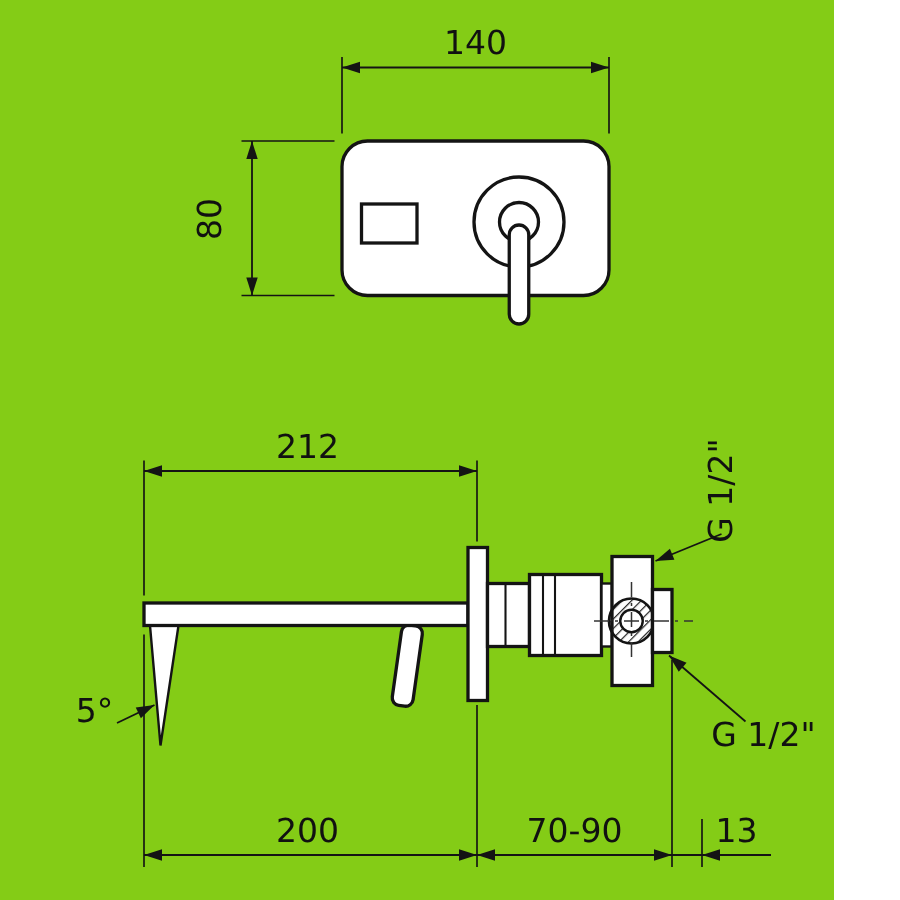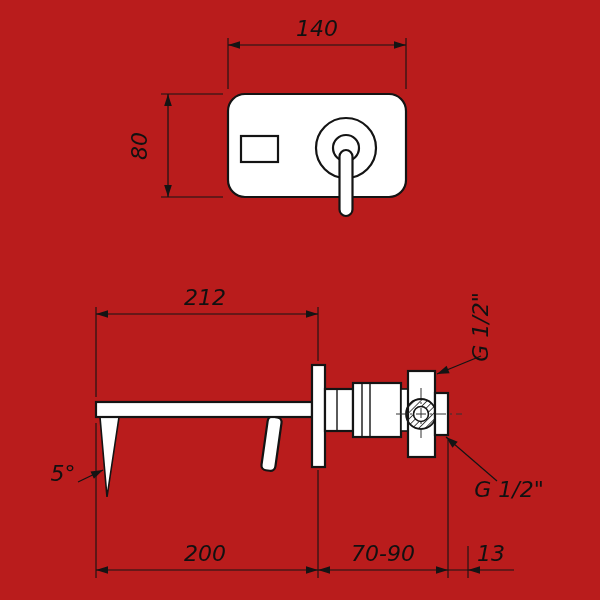--- a/index.html
+++ b/index.html
@@ -1,19 +1,18 @@
 <!DOCTYPE html>
 <html><head>
 <meta charset="utf-8">
 <style>
   html,body{margin:0;padding:0;background:#fff;}
   .sheet{
-    width:600px;height:600px;position:relative;background:#b91c1c;
+    width:556px;height:600px;position:relative;background:#84cc16;
     font-family:"DejaVu Sans","Liberation Sans",sans-serif;
-    font-style:italic;
   }
   svg{display:block;}
   .obj{fill:#ffffff;stroke:#141414;stroke-width:2.2;}
   .obj-thin{fill:#ffffff;stroke:#141414;stroke-width:1.6;}
   .detail{fill:none;stroke:#141414;stroke-width:1.4;}
   .dim{fill:none;stroke:#141414;stroke-width:1.2;}
   .ext{fill:none;stroke:#141414;stroke-width:1.1;}
   .arrow{fill:#141414;stroke:none;}
   .cline{fill:none;stroke:#333;stroke-width:1;stroke-dasharray:10 4 2 4;}
   .dim-text{font-family:"DejaVu Sans","Liberation Sans",sans-serif;font-size:22px;fill:#111;}

